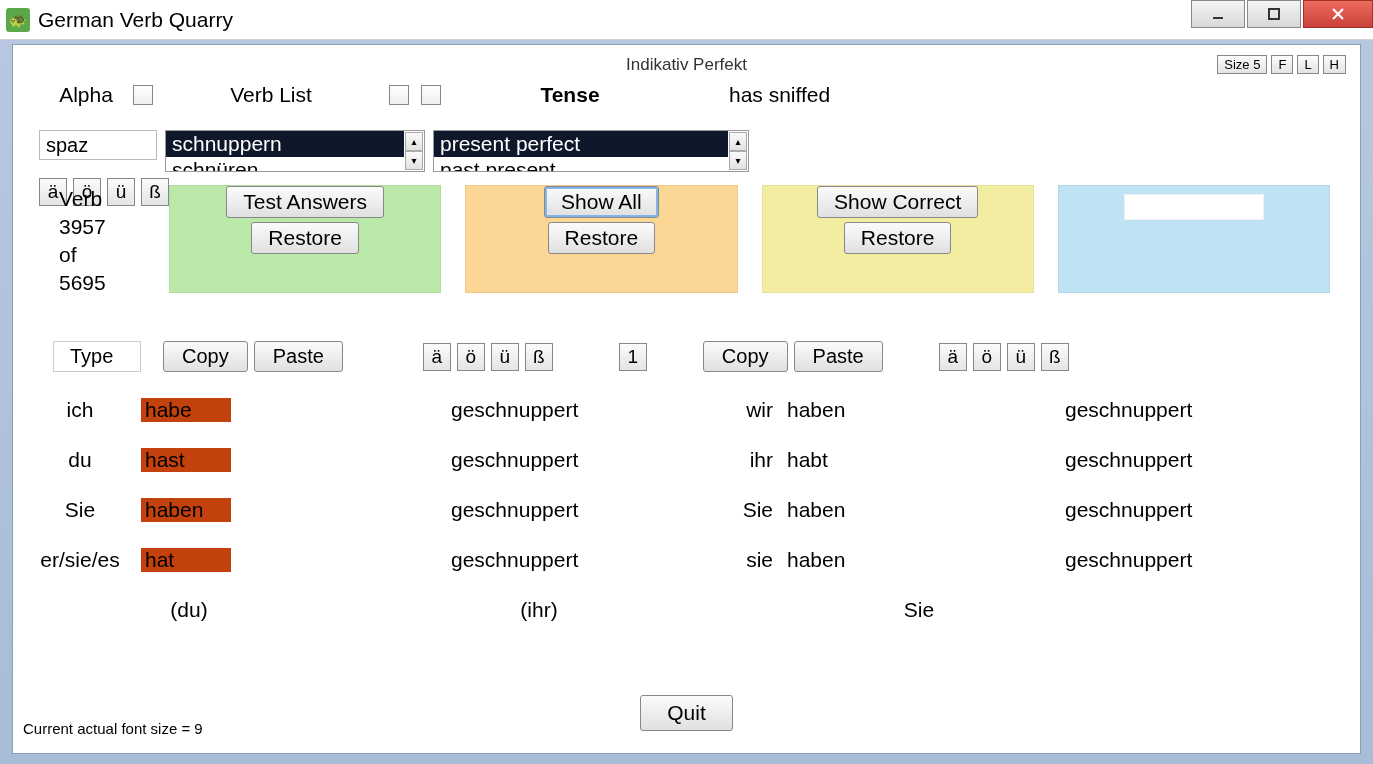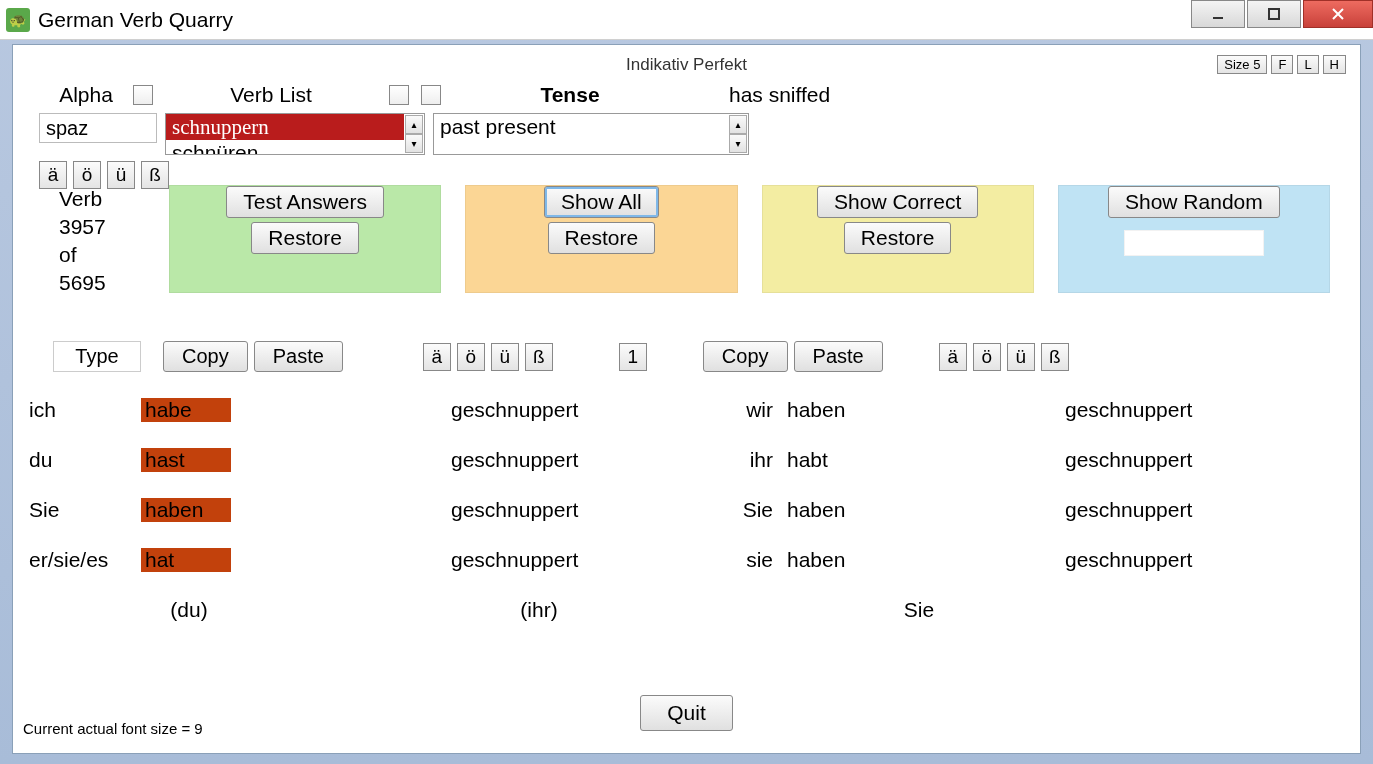--- a/index.html
+++ b/index.html
@@ -51,21 +51,21 @@
   .chk { width:20px; height:20px; border:1px solid #888; background:linear-gradient(#fff,#eee); display:inline-block; vertical-align:middle; }
 
   .alpha-input {
     width:118px; height:30px; font-size:20px; padding:2px 6px; border:1px solid #bbb;
   }
 
   .listbox {
     border:1px solid #999; background:#fff; overflow:hidden; position:relative;
   }
   .listbox .item { padding:0 6px; font-size:21px; line-height:26px; white-space:nowrap; }
-  .listbox .item.sel { background:#b91c1c; color:#fff;font-family:Liberation Serif, serif; }
+  .listbox .item.sel { background:#0f172a; color:#fff; }
   .listbox .spin { position:absolute; right:1px; top:1px; bottom:1px; width:18px; display:flex; flex-direction:column; }
   .listbox .spin .sbtn { flex:1; border:1px solid #aaa; background:linear-gradient(#fafafa,#e2e2e2); font-size:10px; display:flex; align-items:center; justify-content:center; cursor:default;}
   .listbox .items { position:absolute; left:0; right:20px; }
 
   
   .char-btns { display:flex; gap:6px; }
   .cbtn {
     width:28px; height:28px; border:1px solid #888; background:linear-gradient(#fbfbfb,#e4e4e4);
     font-size:19px; display:flex; align-items:center; justify-content:center; cursor:default;
   }
@@ -83,28 +83,28 @@
   .btn {
     font-size:21px; padding:3px 16px; border:1px solid #888;
     background:linear-gradient(#fbfbfb,#e0e0e0);
     border-radius:3px; cursor:default; white-space:nowrap;
   }
   .btn.hl { box-shadow:0 0 0 2px #7fb8e8 inset; }
   .rand-field { width:140px; height:26px; background:#fff; border:1px solid rgba(0,0,0,.05); margin-top:8px;}
 
   
   .midrow { position:absolute; top:296px; left:40px; right:30px; display:flex; align-items:center; }
-  .type-btn { width:88px; text-align:center; font-size:20px; padding:3px 3px; border:1px solid #ccc; background:#fff; cursor:default;}
+  .type-btn { width:88px; font-size:20px; padding:3px 16px; border:1px solid #ccc; background:#fff; cursor:default;}
   .mid-gap { width:22px; }
   .mid-btn { font-size:20px; padding:3px 18px; border:1px solid #888; background:linear-gradient(#fbfbfb,#e0e0e0); border-radius:3px; cursor:default; }
 
   
   .grid { position:absolute; top:340px; left:16px; right:30px; }
   .grid-row { display:flex; align-items:center; height:50px; }
-  .pronL { width:112px; text-align:left; padding-right:10px; font-size:21px; }
+  .pronL { width:112px; text-align:center; padding-right:10px; font-size:21px; }
   .aux   { width:90px; font-size:21px; background:#c2410c; padding-left:4px; }
   .gapA  { width:216px; }
   .part  { width:178px; font-size:21px; background:#fff; padding-left:4px; }
   .gapB  { width:104px; }
   .pronR { width:54px; text-align:right; padding-right:10px; font-size:21px; }
   .auxR  { width:92px; font-size:21px; background:#fff; padding-left:4px; }
   .gapC  { width:186px; }
   .partR { width:178px; font-size:21px; background:#fff; padding-left:4px; }
 
   .imper-row { display:flex; align-items:center; height:50px; font-size:21px; }
@@ -160,36 +160,37 @@
       <span class="chk"></span>
       <span class="lbl" style="width:236px; text-align:center;">Verb List</span>
       <span class="chk"></span>
       <span style="width:12px;"></span>
       <span class="chk"></span>
       <span class="lbl" style="width:258px; text-align:center;font-weight:bold;">Tense</span>
       <span style="width:30px;"></span>
       <span class="lbl">has sniffed</span>
     </div>
 
-    <div style="display:flex; margin-top:6px; gap:8px; align-items:flex-start;">
+    <div style="display:flex; margin-top:23px; gap:8px; align-items:flex-start;">
       <input class="alpha-input" value="spaz" style="">
 
       <div class="listbox" style="width:260px; height:42px;">
         <div class="items">
           <div class="item sel">schnuppern</div>
           <div class="item">schnüren</div>
         </div>
         <div class="spin">
           <div class="sbtn">▴</div>
           <div class="sbtn">▾</div>
         </div>
       </div>
 
       <div class="listbox" style="width:316px; height:42px;">
         <div class="items">
+          <div class="item sel">present perfect</div>
           <div class="item">past present</div>
         </div>
         <div class="spin">
           <div class="sbtn">▴</div>
           <div class="sbtn">▾</div>
         </div>
       </div>
     </div>
 
     <div class="char-btns" style="margin-top:6px;">
@@ -214,21 +215,20 @@
     </div>
     <div class="panel orange">
       <span class="btn hl">Show All</span>
       <span class="btn">Restore</span>
     </div>
     <div class="panel yellow">
       <span class="btn">Show Correct</span>
       <span class="btn">Restore</span>
     </div>
     <div class="panel blue">
-      <span class="btn">Show Random</span>
       <div class="rand-field"></div>
     </div>
   </div>
 
   <div class="midrow">
     <span class="type-btn">Type</span>
     <span class="mid-gap"></span>
     <span class="mid-btn">Copy</span>
     <span style="width:6px;"></span>
     <span class="mid-btn">Paste</span>

